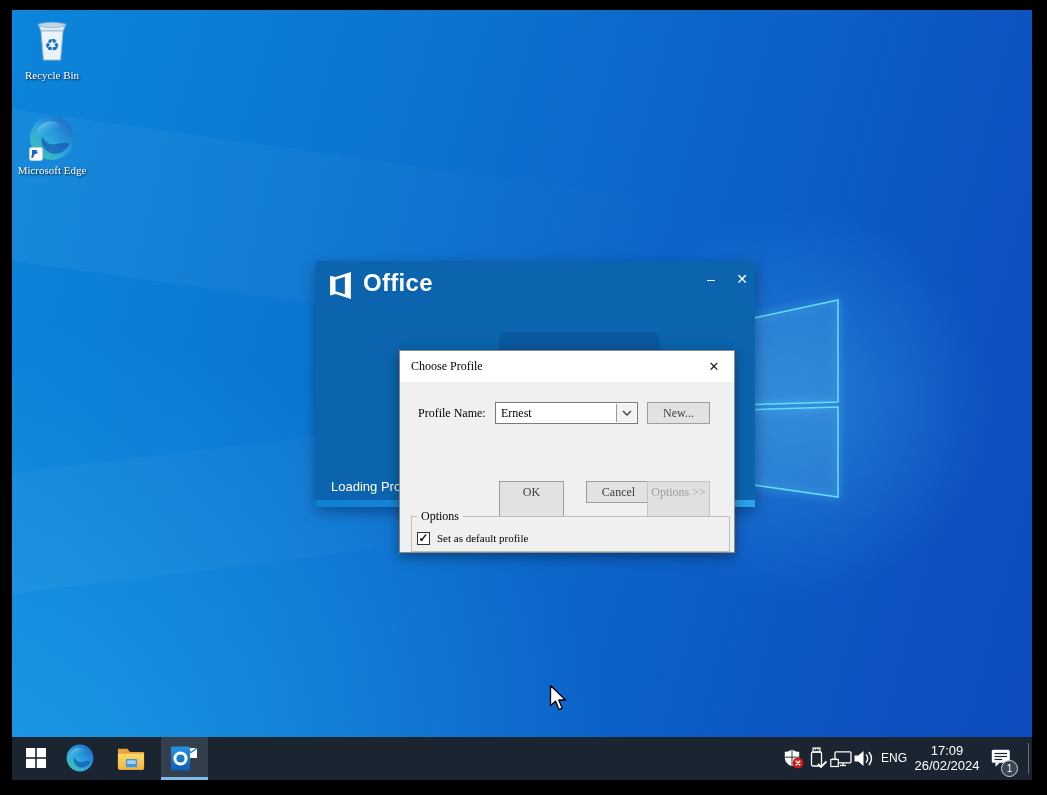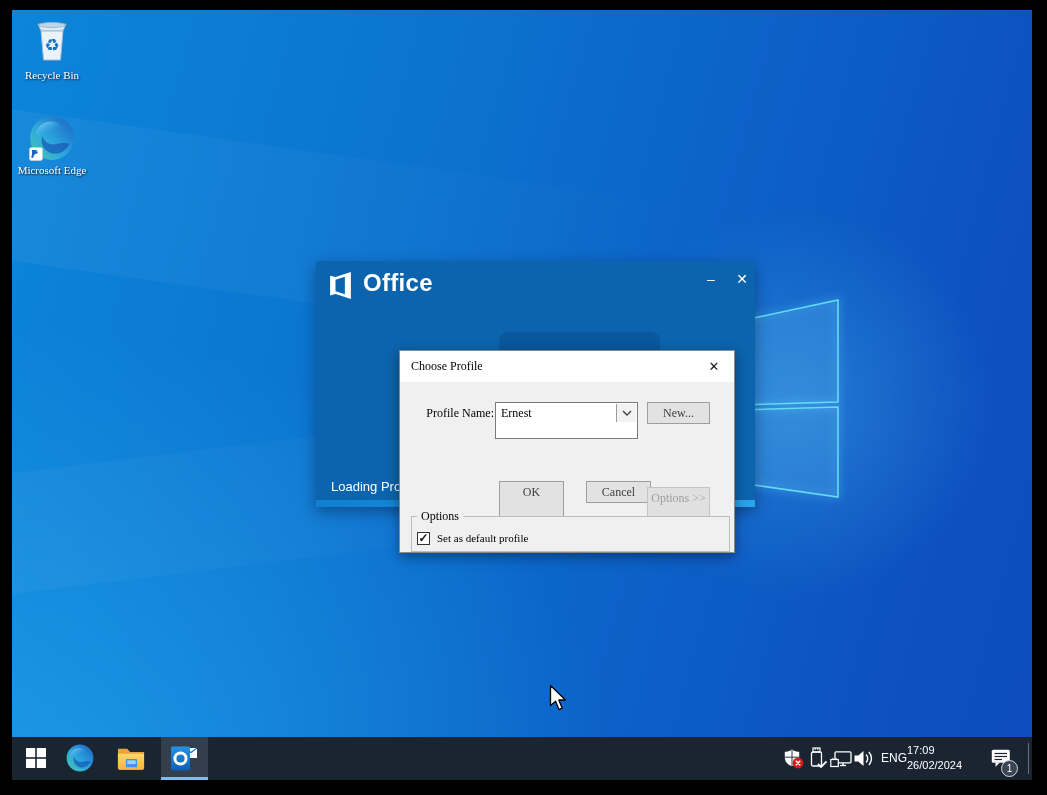--- a/index.html
+++ b/index.html
@@ -43,40 +43,40 @@
 
   
   #dialog{
     left:387px;top:340px;width:336px;height:203px;background:#f0f0f0;
     border:1px solid #8a8a8a;box-shadow:0 4px 12px rgba(0,0,0,0.40);box-sizing:border-box;font-family:Liberation Serif, serif;
   }
   #dlg-titlebar{left:0;top:0;width:100%;height:31px;background:#fff}
   #dlg-title{left:11px;top:8px;font-size:12px;color:#000}
   #dlg-close{right:9px;top:6px;width:22px;height:19px;text-align:center;font-size:13px;line-height:19px;color:#1a1a1a}
   .dlg-label{font-size:12px;color:#000}
-  #combo{left:95px;top:51px;width:143px;height:37px;background:#fff;border:1px solid #7a7a7a;box-sizing:border-box}
+  #combo{left:95px;top:51px;width:143px;height:22px;background:#fff;border:1px solid #7a7a7a;box-sizing:border-box}
   #combo-value{left:5px;top:3px;font-size:12px;color:#000}
   #combo-btn{right:1px;top:1px;width:19px;height:18px;background:#f2f2f2;border-left:1px solid #9a9a9a;text-align:center}
   .btn{
     background:#e2e2e2;border:1px solid #9e9e9e;box-sizing:border-box;
     font-size:12px;color:#404040;text-align:center;line-height:20px;cursor:default;
   }
   .btn.disabled{background:#e0e0e0;border-color:#c4c4c4;color:#9f9f9f}
   #groupbox{left:11px;top:165px;width:319px;height:36px;border:1px solid #bdbdbd;box-sizing:border-box}
   #group-label{left:17px;top:158px;background:#f0f0f0;padding:0 4px;font-size:12px;color:#000}
   #checkbox{left:17px;top:181px;width:13px;height:13px;background:#fff;border:1px solid #333;box-sizing:border-box;
     font-size:12px;line-height:11px;font-weight:bold;text-align:center;color:#111}
   #checkbox-label{left:37px;top:181px;font-size:11px;color:#000}
 
   
   #taskbar{left:0;top:727px;width:1020px;height:43px;background:#1b2531}
   #tb-outlook{left:149px;top:0;width:47px;height:43px;background:#333f4c}
   #tb-outlook .underline{left:0;bottom:0;width:47px;height:3px;background:#7fbce9}
   .tray-text{color:#fff;font-size:12px}
-  #clock{left:895px;top:6px;width:80px;text-align:left;color:#fff;font-size:11px;line-height:15px}
+  #clock{left:895px;top:6px;width:80px;text-align:center;color:#fff;font-size:13px;line-height:15px}
   #notif-badge{
     left:989px;top:23px;width:15px;height:15px;border-radius:50%;
     background:#3a4654;border:1px solid #cfd6dd;box-sizing:content-box;
     color:#fff;font-size:10px;line-height:15px;text-align:center;
   }
   #tb-sep{left:1016px;top:6px;width:1px;height:31px;background:rgba(255,255,255,0.35)}
 
   svg{display:block}
 </style>
 </head>
@@ -151,36 +151,36 @@
     <div id="splash-ghost" class="abs"></div>
     <div id="splash-status" class="abs">Loading Prof</div>
     <div id="splash-progress" class="abs"></div>
   </div>
 
   <div id="dialog" class="abs">
     <div id="dlg-titlebar" class="abs"></div>
     <div id="dlg-title" class="abs dlg-label">Choose Profile</div>
     <div id="dlg-close" class="abs">✕</div>
 
-    <div class="abs dlg-label" style="left:18px;top:55px;width:76px;text-align:right">Profile Name:</div>
+    <div class="abs dlg-label" style="left:18px;top:55px;width:76px;">Profile Name:</div>
 
     <div id="combo" class="abs">
       <div id="combo-value" class="abs">Ernest</div>
       <div id="combo-btn" class="abs">
         <svg width="10" height="6" viewBox="0 0 10 6" style="margin:6px auto 0">
           <polyline points="1,1 5,5 9,1" fill="none" stroke="#444" stroke-width="1.4"></polyline>
         </svg>
       </div>
     </div>
 
     <div class="abs btn" style="left:247px;top:51px;width:63px;height:22px">New...</div>
 
     <div class="abs btn" style="left:99px;top:130px;width:65px;height:36px">OK</div>
     <div class="abs btn" style="left:186px;top:130px;width:65px;height:22px">Cancel</div>
-    <div class="abs btn disabled" style="left:247px;top:136px;width:63px;height:30px">Options &gt;&gt;</div>
+    <div class="abs btn disabled" style="left:247px;top:130px;width:63px;height:36px">Options &gt;&gt;</div>
 
     <div id="groupbox" class="abs"></div>
     <div id="group-label" class="abs">Options</div>
     <div id="checkbox" class="abs">✓</div>
     <div id="checkbox-label" class="abs dlg-label">Set as default profile</div>
   </div>
 
   <div id="taskbar" class="abs">
 
     <svg class="abs" style="left:14px;top:11px" width="20" height="20" viewBox="0 0 20 20">

